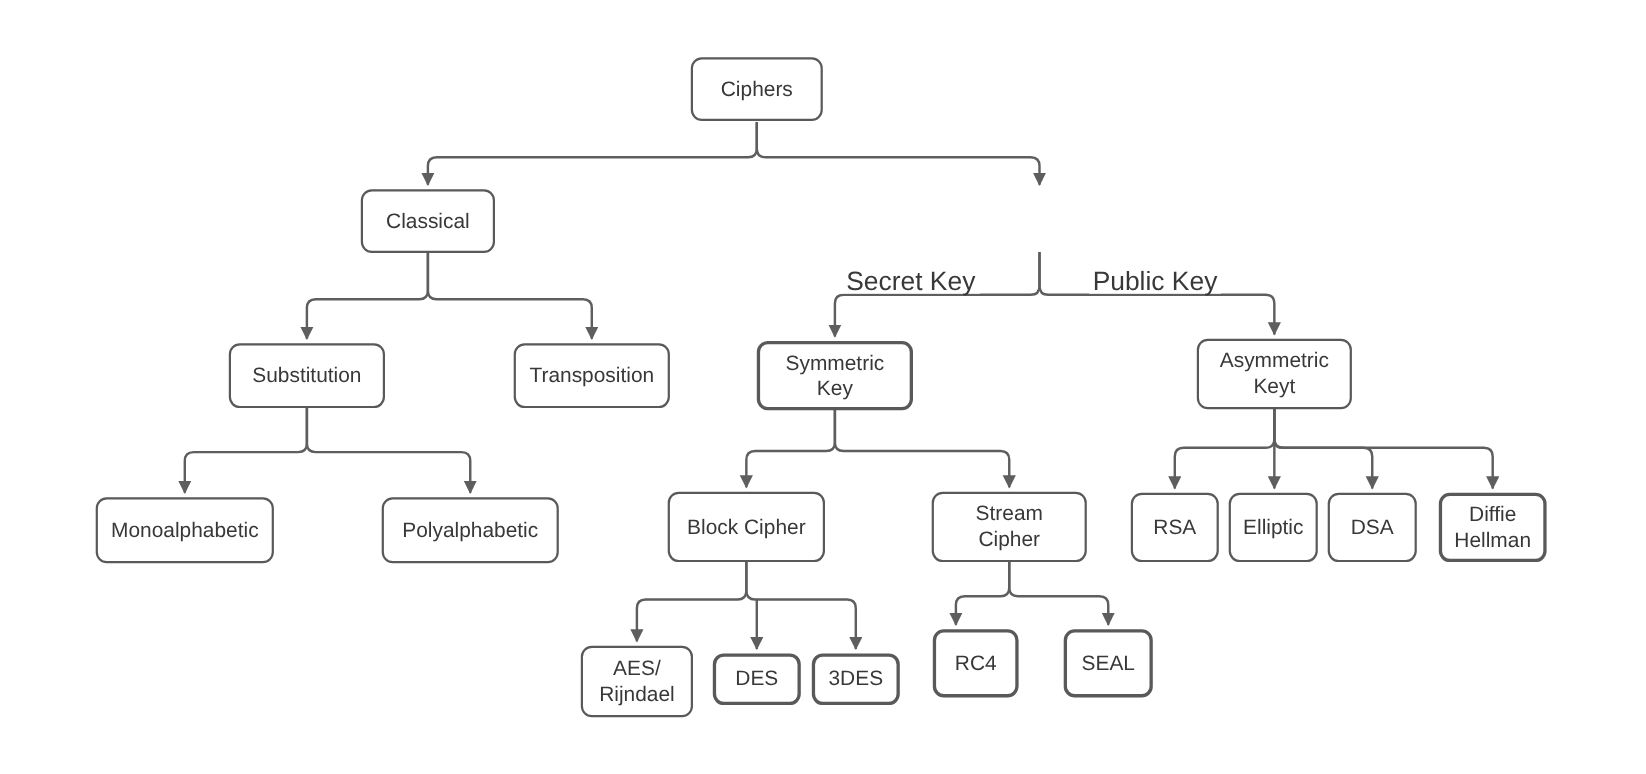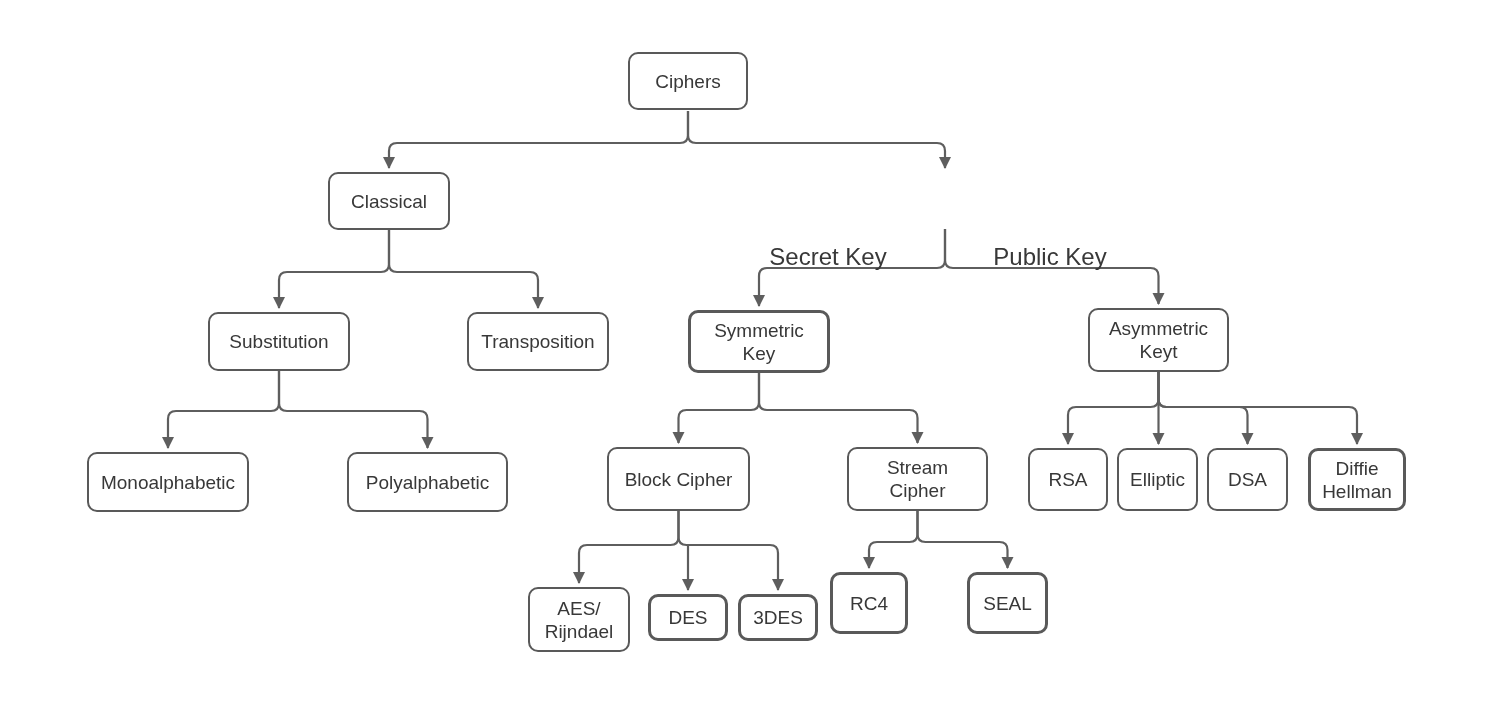--- a/index.html
+++ b/index.html
@@ -105,19 +105,19 @@
 Cipher</div>
   <div class="node" style="left:1028px; top:448px; width:80px; height:63px;">RSA</div>
   <div class="node" style="left:1117px; top:448px; width:81px; height:63px;">Elliptic</div>
   <div class="node" style="left:1207px; top:448px; width:81px; height:63px;">DSA</div>
   <div class="node thick" style="left:1308px; top:448px; width:98px; height:63px;">Diffie
 Hellman</div>
   <div class="node" style="left:528px; top:587px; width:102px; height:65px;">AES/
 Rijndael</div>
   <div class="node thick" style="left:648px; top:594px; width:80px; height:47px;">DES</div>
   <div class="node thick" style="left:738px; top:594px; width:80px; height:47px;">3DES</div>
-  <div class="node thick" style="left:830px; top:572px; width:78px; height:62px;">RC4</div>
+  <div class="node thick" style="left:848px; top:572px; width:78px; height:62px;">RC4</div>
   <div class="node thick" style="left:967px; top:572px; width:81px; height:62px;">SEAL</div>
 
   <div class="edge-label" style="left:765px; top:246px; width:126px;">Secret Key</div>
   <div class="edge-label" style="left:990px; top:246px; width:120px;">Public Key</div>
 
 </div>
 
 </body></html>

